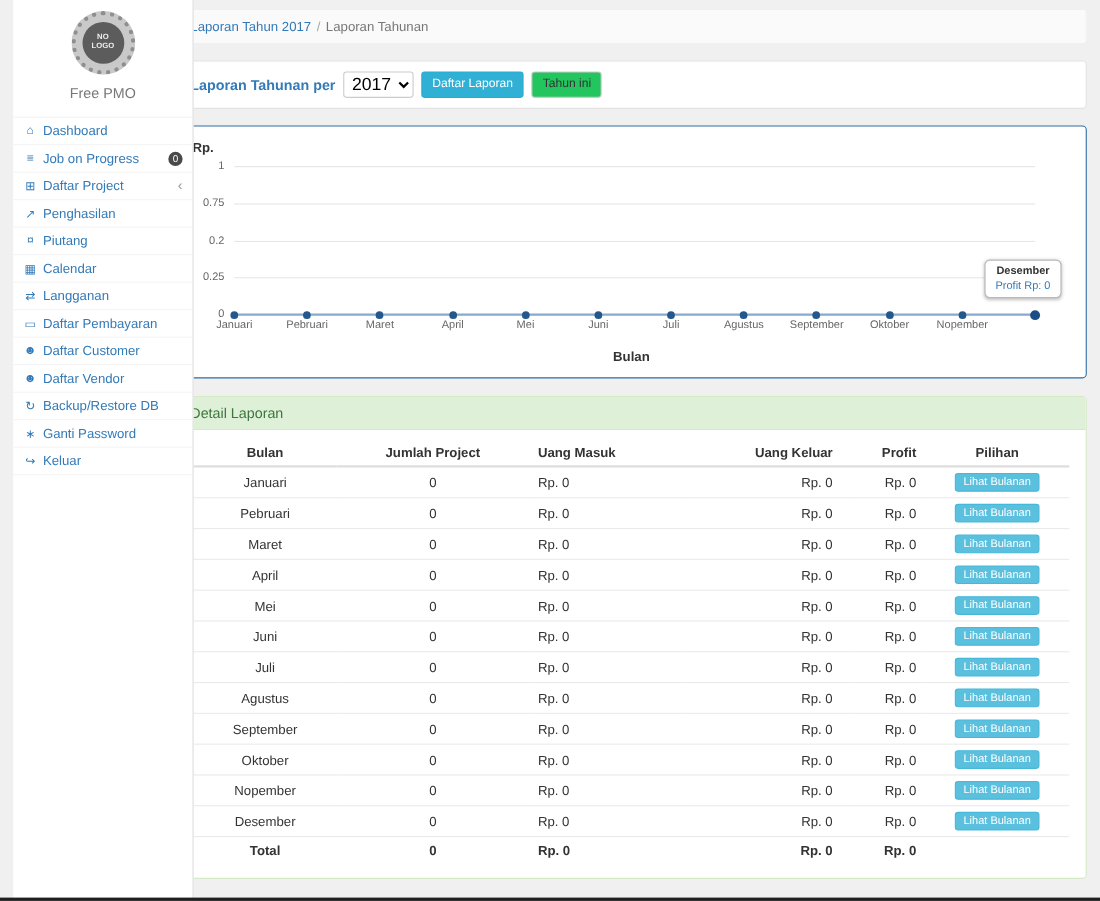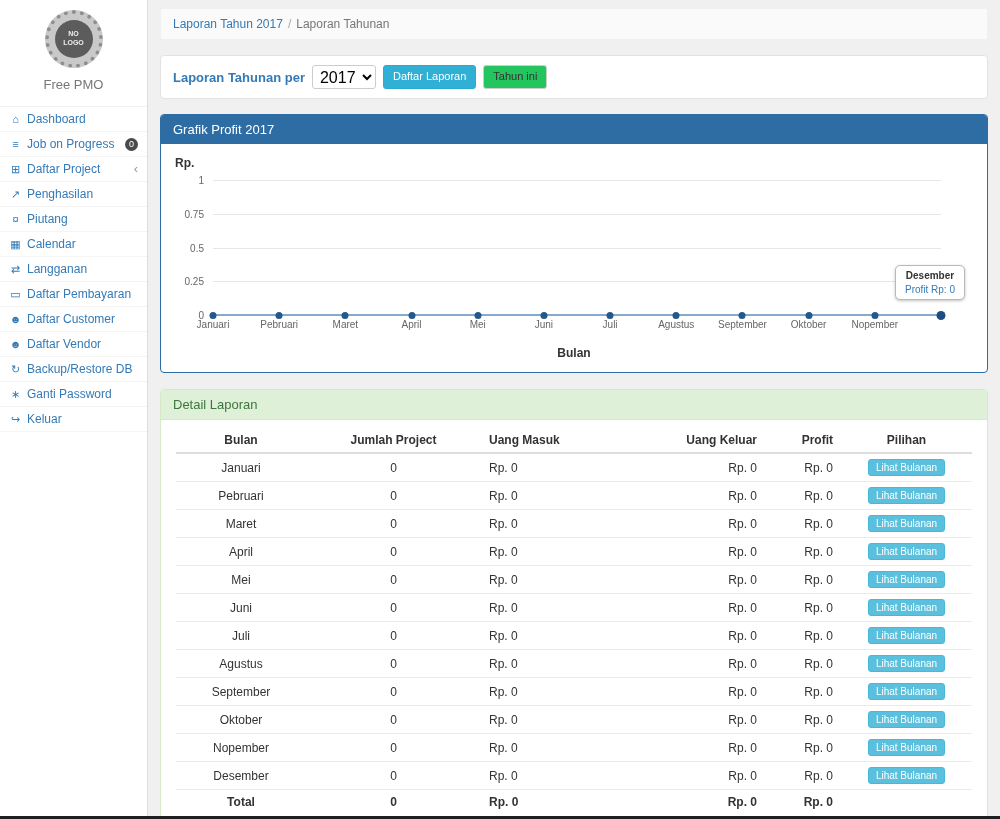--- a/index.html
+++ b/index.html
@@ -1,20 +1,20 @@
 <!DOCTYPE html>
 <html><head>
 <meta charset="utf-8">
 <style>
   *{box-sizing:border-box;margin:0;padding:0}
   html,body{width:1000px;height:819px}
   body{font-family:"Liberation Sans",sans-serif;background:#f0f0f0;position:relative;overflow:hidden;color:#333}
 
   
-  .sidebar{position:absolute;left:0;top:0;bottom:0;width:148px;background:#fff;border-right:1px solid:#ddd;border-right:1px solid #ddd}
+  .sidebar{position:absolute;left:12px;top:0;bottom:0;width:164px;background:#fff;border-right:1px solid:#ddd;border-right:1px solid #ddd}
   .logo-wrap{padding:10px 0 6px;text-align:center}
   .logo-circle{width:58px;height:58px;margin:0 auto;border-radius:50%;background:#c9c9c9;border:4px dotted #8f8f8f;display:flex;align-items:center;justify-content:center}
   .logo-inner{width:38px;height:38px;border-radius:50%;background:#5c5c5c;color:#eee;font-size:7px;font-weight:bold;display:flex;align-items:center;justify-content:center;text-align:center;line-height:1.25;white-space:pre-line}
   .brand{margin-top:9px;color:#777;font-size:13px}
   .menu{margin-top:8px;border-top:1px solid #f2f2f2}
   .side-item{display:flex;align-items:center;gap:5px;padding:5px 9px;font-size:12px;color:#337ab7;text-decoration:none;cursor:pointer;border-bottom:1px solid #f4f4f4}
   .si-icon{width:13px;font-size:11px;color:#337ab7;text-align:center;flex:0 0 13px}
   .si-label{white-space:nowrap}
   .si-badge{margin-left:auto;background:#4a4a4a;color:#fff;border-radius:50%;font-size:9px;min-width:13px;height:13px;line-height:13px;text-align:center}
   .si-chevron{margin-left:auto;color:#999;font-size:13px;line-height:10px}
@@ -147,28 +147,27 @@
   </div>
 
   <div class="filter-box">
     <span class="filter-label">Laporan Tahunan per</span>
     <select class="year-select"><option>2017</option></select>
     <button class="btn btn-info">Daftar Laporan</button>
     <button class="btn btn-default">Tahun ini</button>
   </div>
 
   <div class="panel panel-primary">
-    <div class="panel-heading">Grafik Profit 2017</div>
     <div class="chart-body">
       <div class="y-title">Rp.</div>
       <div class="plot-row">
         <div class="y-labels">
             <div class="ytick" style="top: 0%;">1</div>
             <div class="ytick" style="top: 25%;">0.75</div>
-            <div class="ytick" style="top: 50%;">0.5</div>
+            <div class="ytick" style="top: 50%;">0.2</div>
             <div class="ytick" style="top: 75%;">0.25</div>
             <div class="ytick" style="top: 100%;">0</div>
           </div>
         <div class="plot">
           <div class="chart-tooltip">
             <div class="tt-title">Desember</div>
             <div class="tt-value">Profit Rp: 0</div>
           </div>
         <div class="gridline" style="top: 0%;"></div>
             <div class="gridline" style="top: 25%;"></div>

